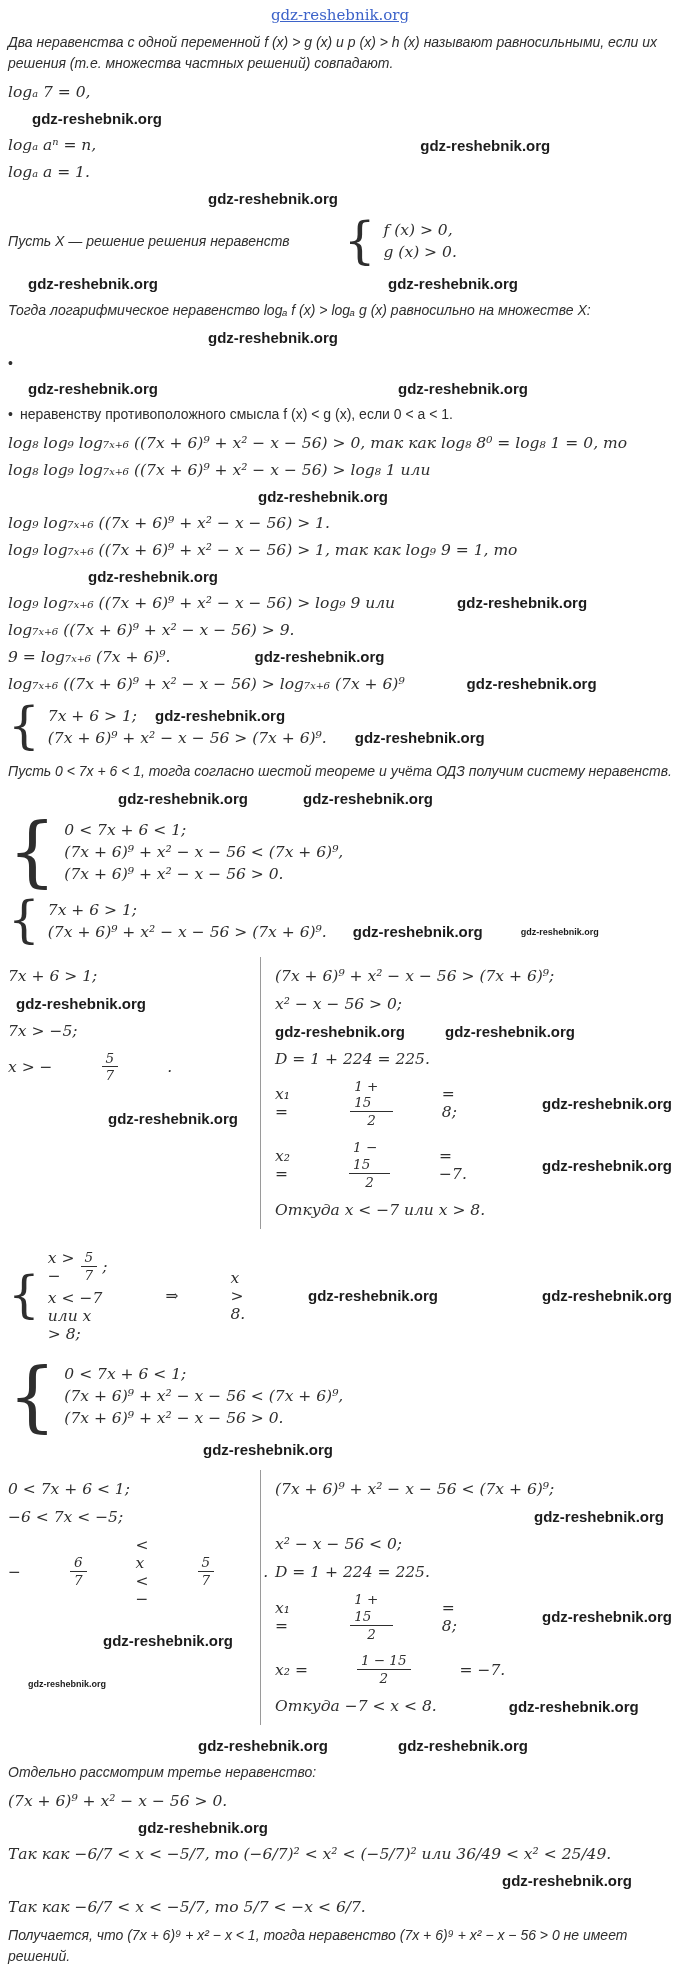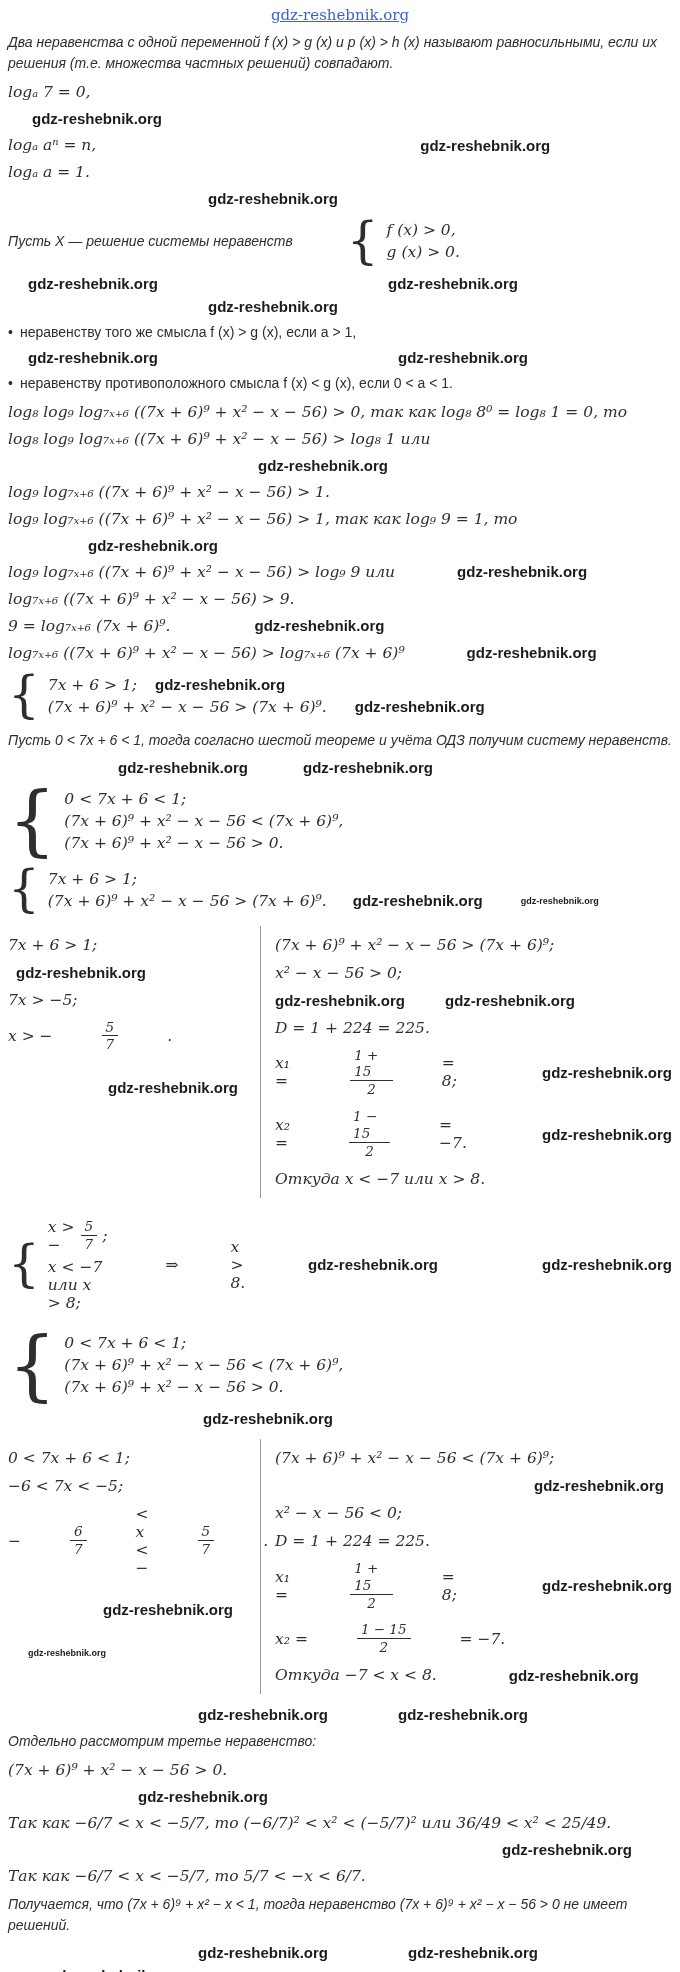--- a/index.html
+++ b/index.html
@@ -46,45 +46,45 @@
   <div class="row mline">
     <span class="math">logₐ aⁿ = n,</span>
     <span class="wm" style="margin-left:280px">gdz-reshebnik.org</span>
   </div>
   <div class="math mline">logₐ a = 1.</div>
   <div class="wmrow" style="padding-left:200px">
     <span class="wm">gdz-reshebnik.org</span>
   </div>
 
   <div class="row">
-    <span class="text">Пусть X — решение системы неравенств</span>
+    <span class="text">Пусть X — решение решения неравенств</span>
     <div class="system" style="margin:4px 0 4px 10px">
       <span class="brace b2">{</span>
       <div class="syslines">
         <div>
             <span class="math">f (x) &gt; 0,</span>
           </div>
         <div>
             <span class="math">g (x) &gt; 0.</span>
           </div>
       </div>
     </div>
   </div>
   <div class="wmrow" style="padding-left:20px">
     <span class="wm">gdz-reshebnik.org</span>
     <span class="wm" style="margin-left:230px">gdz-reshebnik.org</span>
   </div>
 
+  <p class="text">Тогда логарифмическое неравенство logₐ f (x) &gt; logₐ g (x) равносильно на множестве X:</p>
   <div class="wmrow" style="padding-left:200px">
     <span class="wm">gdz-reshebnik.org</span>
   </div>
 
   <div class="bullet">
     <span>•</span>
-    <span>неравенству того же смысла f (x) &gt; g (x), если a &gt; 1,</span>
   </div>
   <div class="wmrow" style="padding-left:20px">
     <span class="wm">gdz-reshebnik.org</span>
     <span class="wm" style="margin-left:240px">gdz-reshebnik.org</span>
   </div>
   <div class="bullet">
     <span>•</span>
     <span>неравенству противоположного смысла f (x) &lt; g (x), если 0 &lt; a &lt; 1.</span>
   </div>
 

